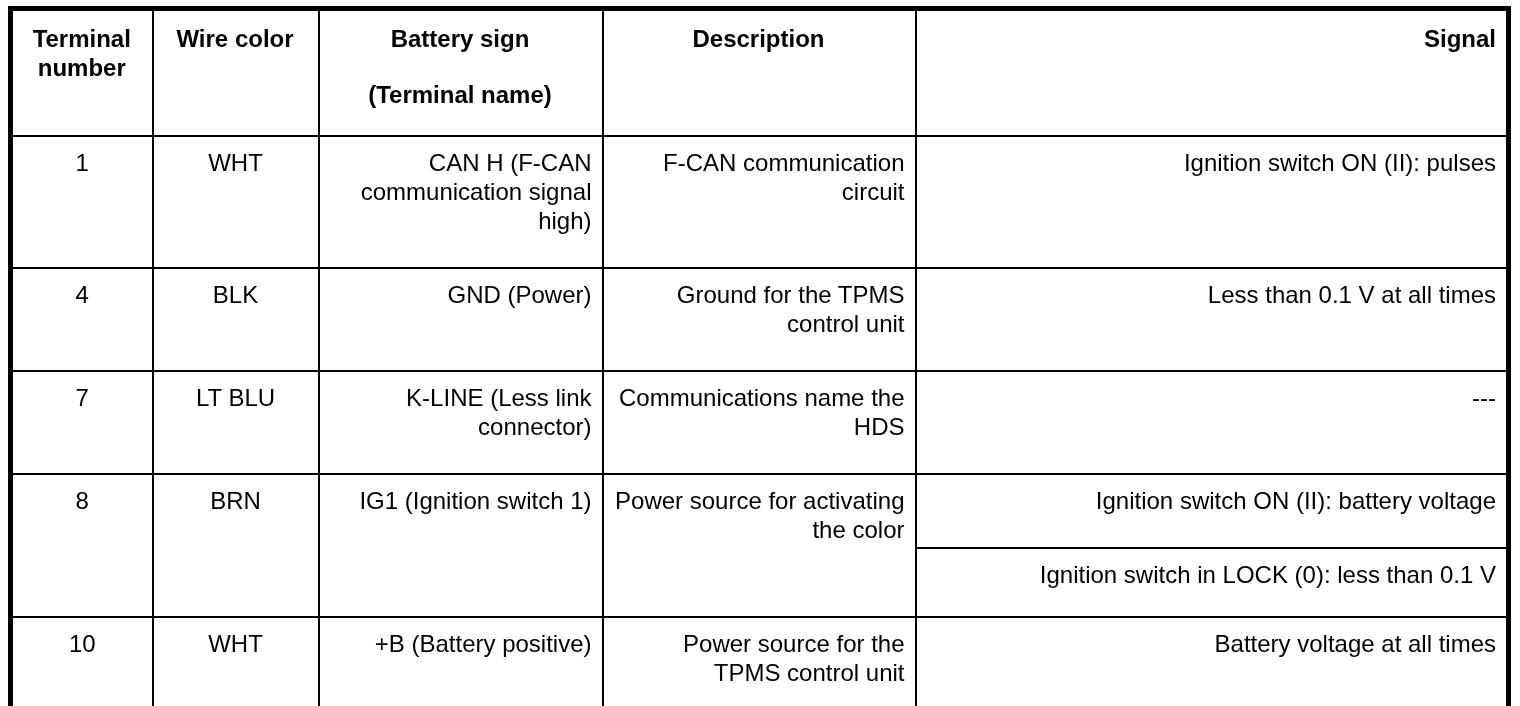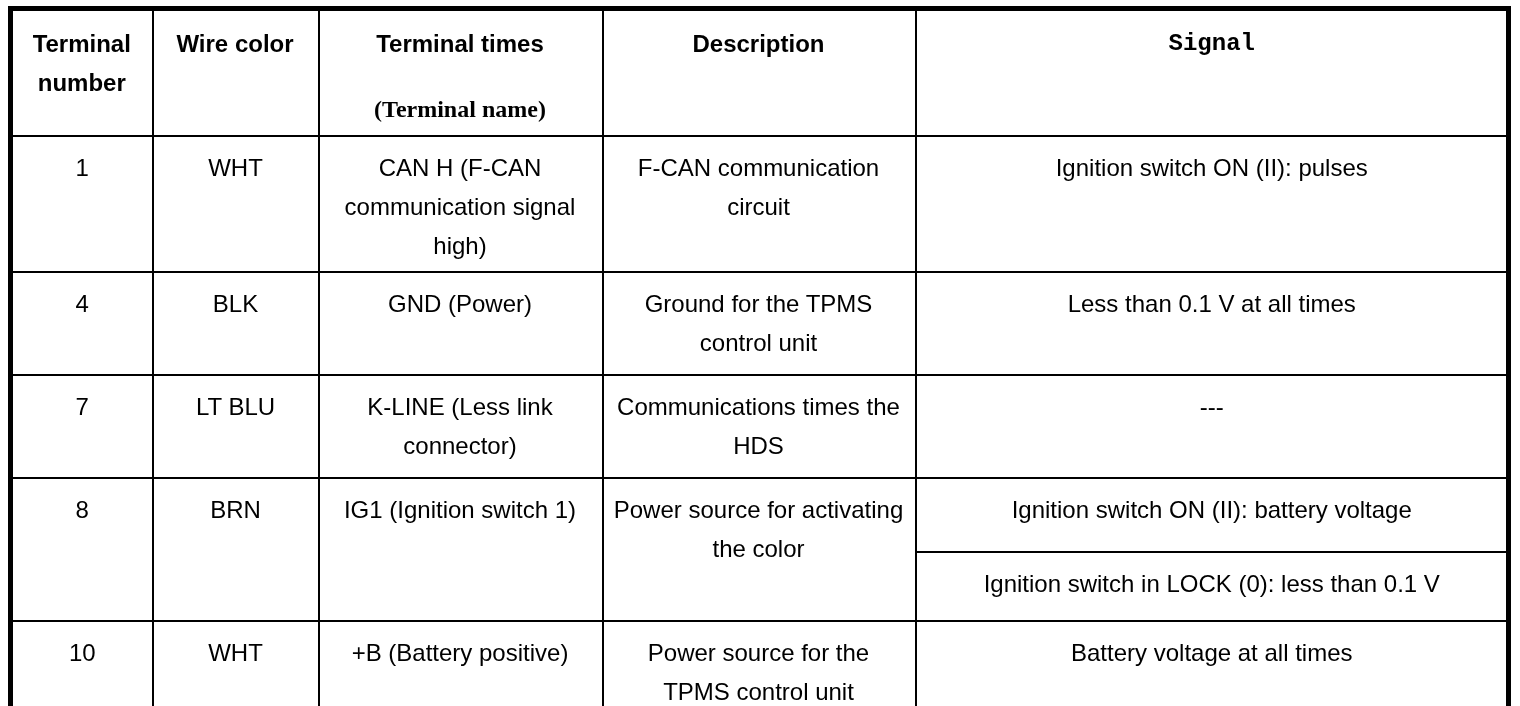--- a/index.html
+++ b/index.html
@@ -23,36 +23,36 @@
   col.c-num  { width: 142px; }
   col.c-wire { width: 166px; }
   col.c-sign { width: 284px; }
   col.c-desc { width: 313px; }
   col.c-sig  { width: 593px; }
 
   th, td {
     border: 2px solid #000000;
     vertical-align: top;
     font-size: 24px;
-    line-height: 39px;
+    line-height: 29px;
     padding: 11px 10px 6px 9px;
     overflow: hidden;
     word-wrap: break-word;
   }
   th {
     font-weight: bold;
     text-align: center;
     padding-top: 13px;
     height: 105px;
   }
-  th.left { text-align: center; padding-left: 11px; font-family: Liberation Mono, monospace; }
-  .sub-label { display: block; margin-top: 27px; font-family: Liberation Serif, serif; }
+  th.left { text-align: right; padding-left: 11px; }
+  .sub-label { display: block; margin-top: 27px; }
 
   td.center { text-align: center; padding-left: 0; padding-right: 0; }
-  td.left   { text-align: center; }
+  td.left   { text-align: right; }
   td.sig    { padding-left: 11px; }
 
   tr.r1  td { height: 113px; }
   tr.r2  td { height: 84px; }
   tr.r3  td { height: 84px; }
   tr.r4a td { height: 55px; }
   tr.r4a td.span2 { height: 105px; }
   tr.r4b td { height: 50px; }
   tr.r5  td { height: 83px; }
 </style>
@@ -65,21 +65,21 @@
       <col class="c-wire">
       <col class="c-sign">
       <col class="c-desc">
       <col class="c-sig">
   </colgroup>
   <thead>
     <tr>
       <th>Terminal number</th>
       <th>Wire color</th>
       <th>
-        <span>Terminal times</span>
+        <span>Battery sign</span>
         <span class="sub-label">(Terminal name)</span>
       </th>
       <th>Description</th>
       <th class="left">Signal</th>
     </tr>
   </thead>
   <tbody>
     <tr class="r1">
       <td class="center">1</td>
       <td class="center">WHT</td>
@@ -91,21 +91,21 @@
       <td class="center">4</td>
       <td class="center">BLK</td>
       <td class="left">GND (Power)</td>
       <td class="left">Ground for the TPMS control unit</td>
       <td class="left sig">Less than 0.1 V at all times</td>
     </tr>
     <tr class="r3">
       <td class="center">7</td>
       <td class="center">LT BLU</td>
       <td class="left">K-LINE (Less link connector)</td>
-      <td class="left">Communications times the HDS</td>
+      <td class="left">Communications name the HDS</td>
       <td class="left sig">---</td>
     </tr>
     <tr class="r4a">
       <td class="center span2" rowspan="2">8</td>
       <td class="center span2" rowspan="2">BRN</td>
       <td class="left span2" rowspan="2">IG1 (Ignition switch 1)</td>
       <td class="left span2" rowspan="2">Power source for activating the color</td>
       <td class="left sig">Ignition switch ON (II): battery voltage</td>
     </tr>
     <tr class="r4b">

